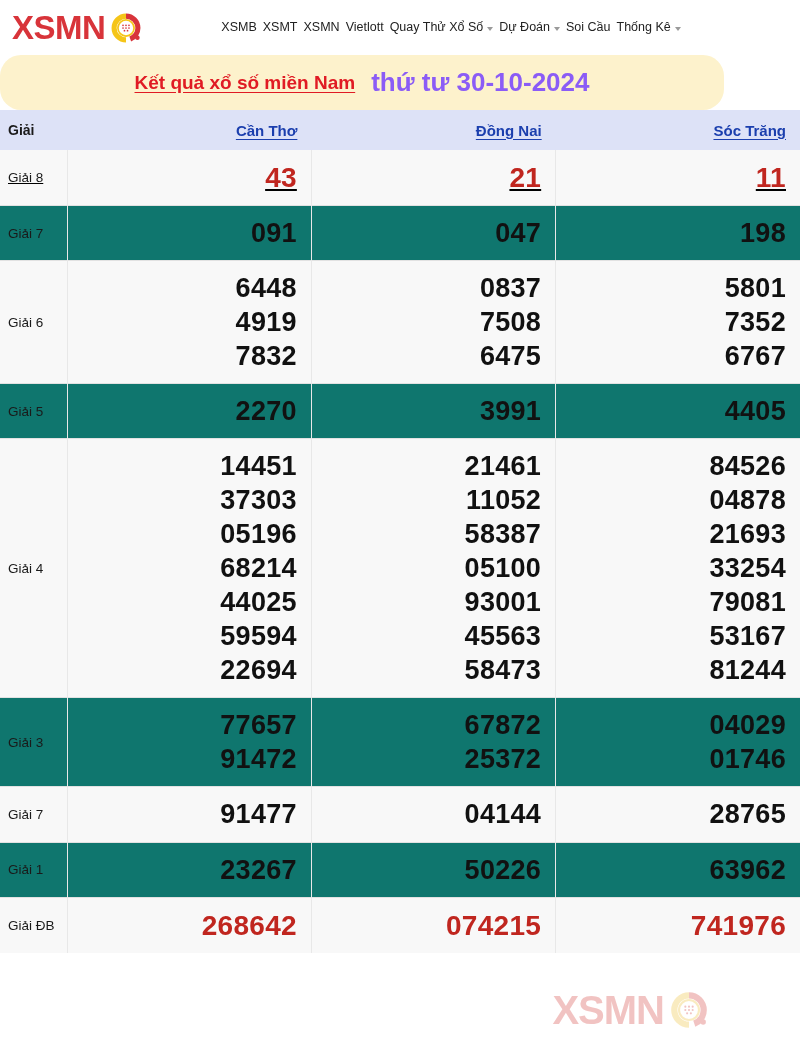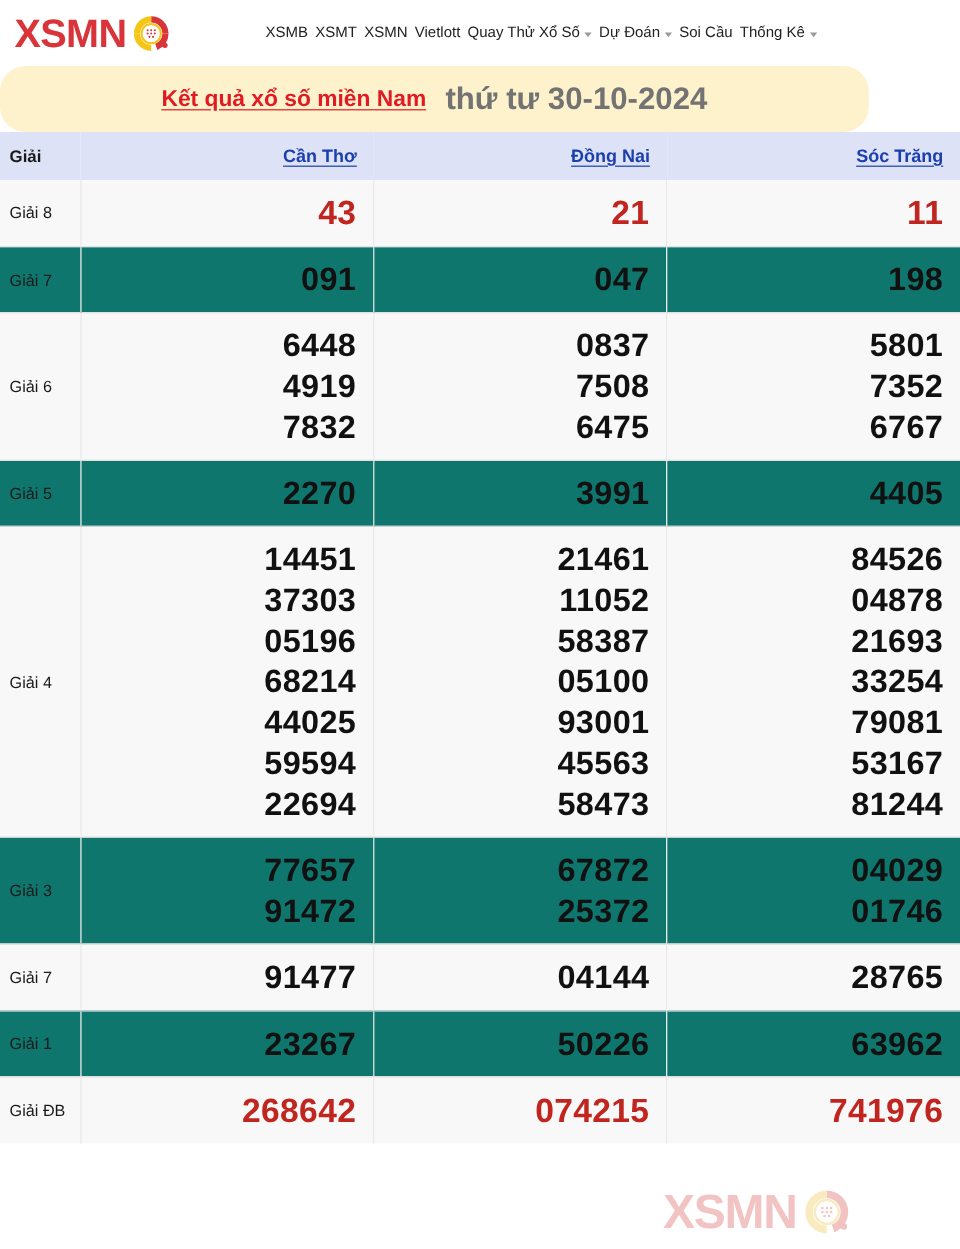--- a/index.html
+++ b/index.html
@@ -80,21 +80,21 @@
     font-weight: 700;
     color: #e01b24;
     text-decoration: underline;
     text-underline-offset: 3px;
     cursor: pointer;
     white-space: nowrap;
   }
   .title-date {
     font-size: 26px;
     font-weight: 700;
-    color: #737373;
+    color: #8b5cf6;
     white-space: nowrap;
   }
 
   
   table.results {
     width: 800px;
     border-collapse: collapse;
     table-layout: fixed;
   }
   table.results col.c-label { width: 67px; }
@@ -119,21 +119,21 @@
     color: #1b3fae;
     text-decoration: underline;
     text-underline-offset: 3px;
     cursor: pointer;
     font-weight: 700;
     font-size: 15px;
     text-align: center;
   }
 
   tbody tr { border-top: 1px solid #e2e2e2; }
-  tbody tr:first-child { border-top: none; }
+  tbody tr:first-child { border-top: none; text-decoration: underline; }
   tbody td {
     border-left: 1px solid #e8e8e8;
     vertical-align: middle;
   }
   tbody td.label {
     border-left: none;
     text-align: left;
     padding-left: 8px;
     font-size: 13.5px;
     color: #1a1a1a;

